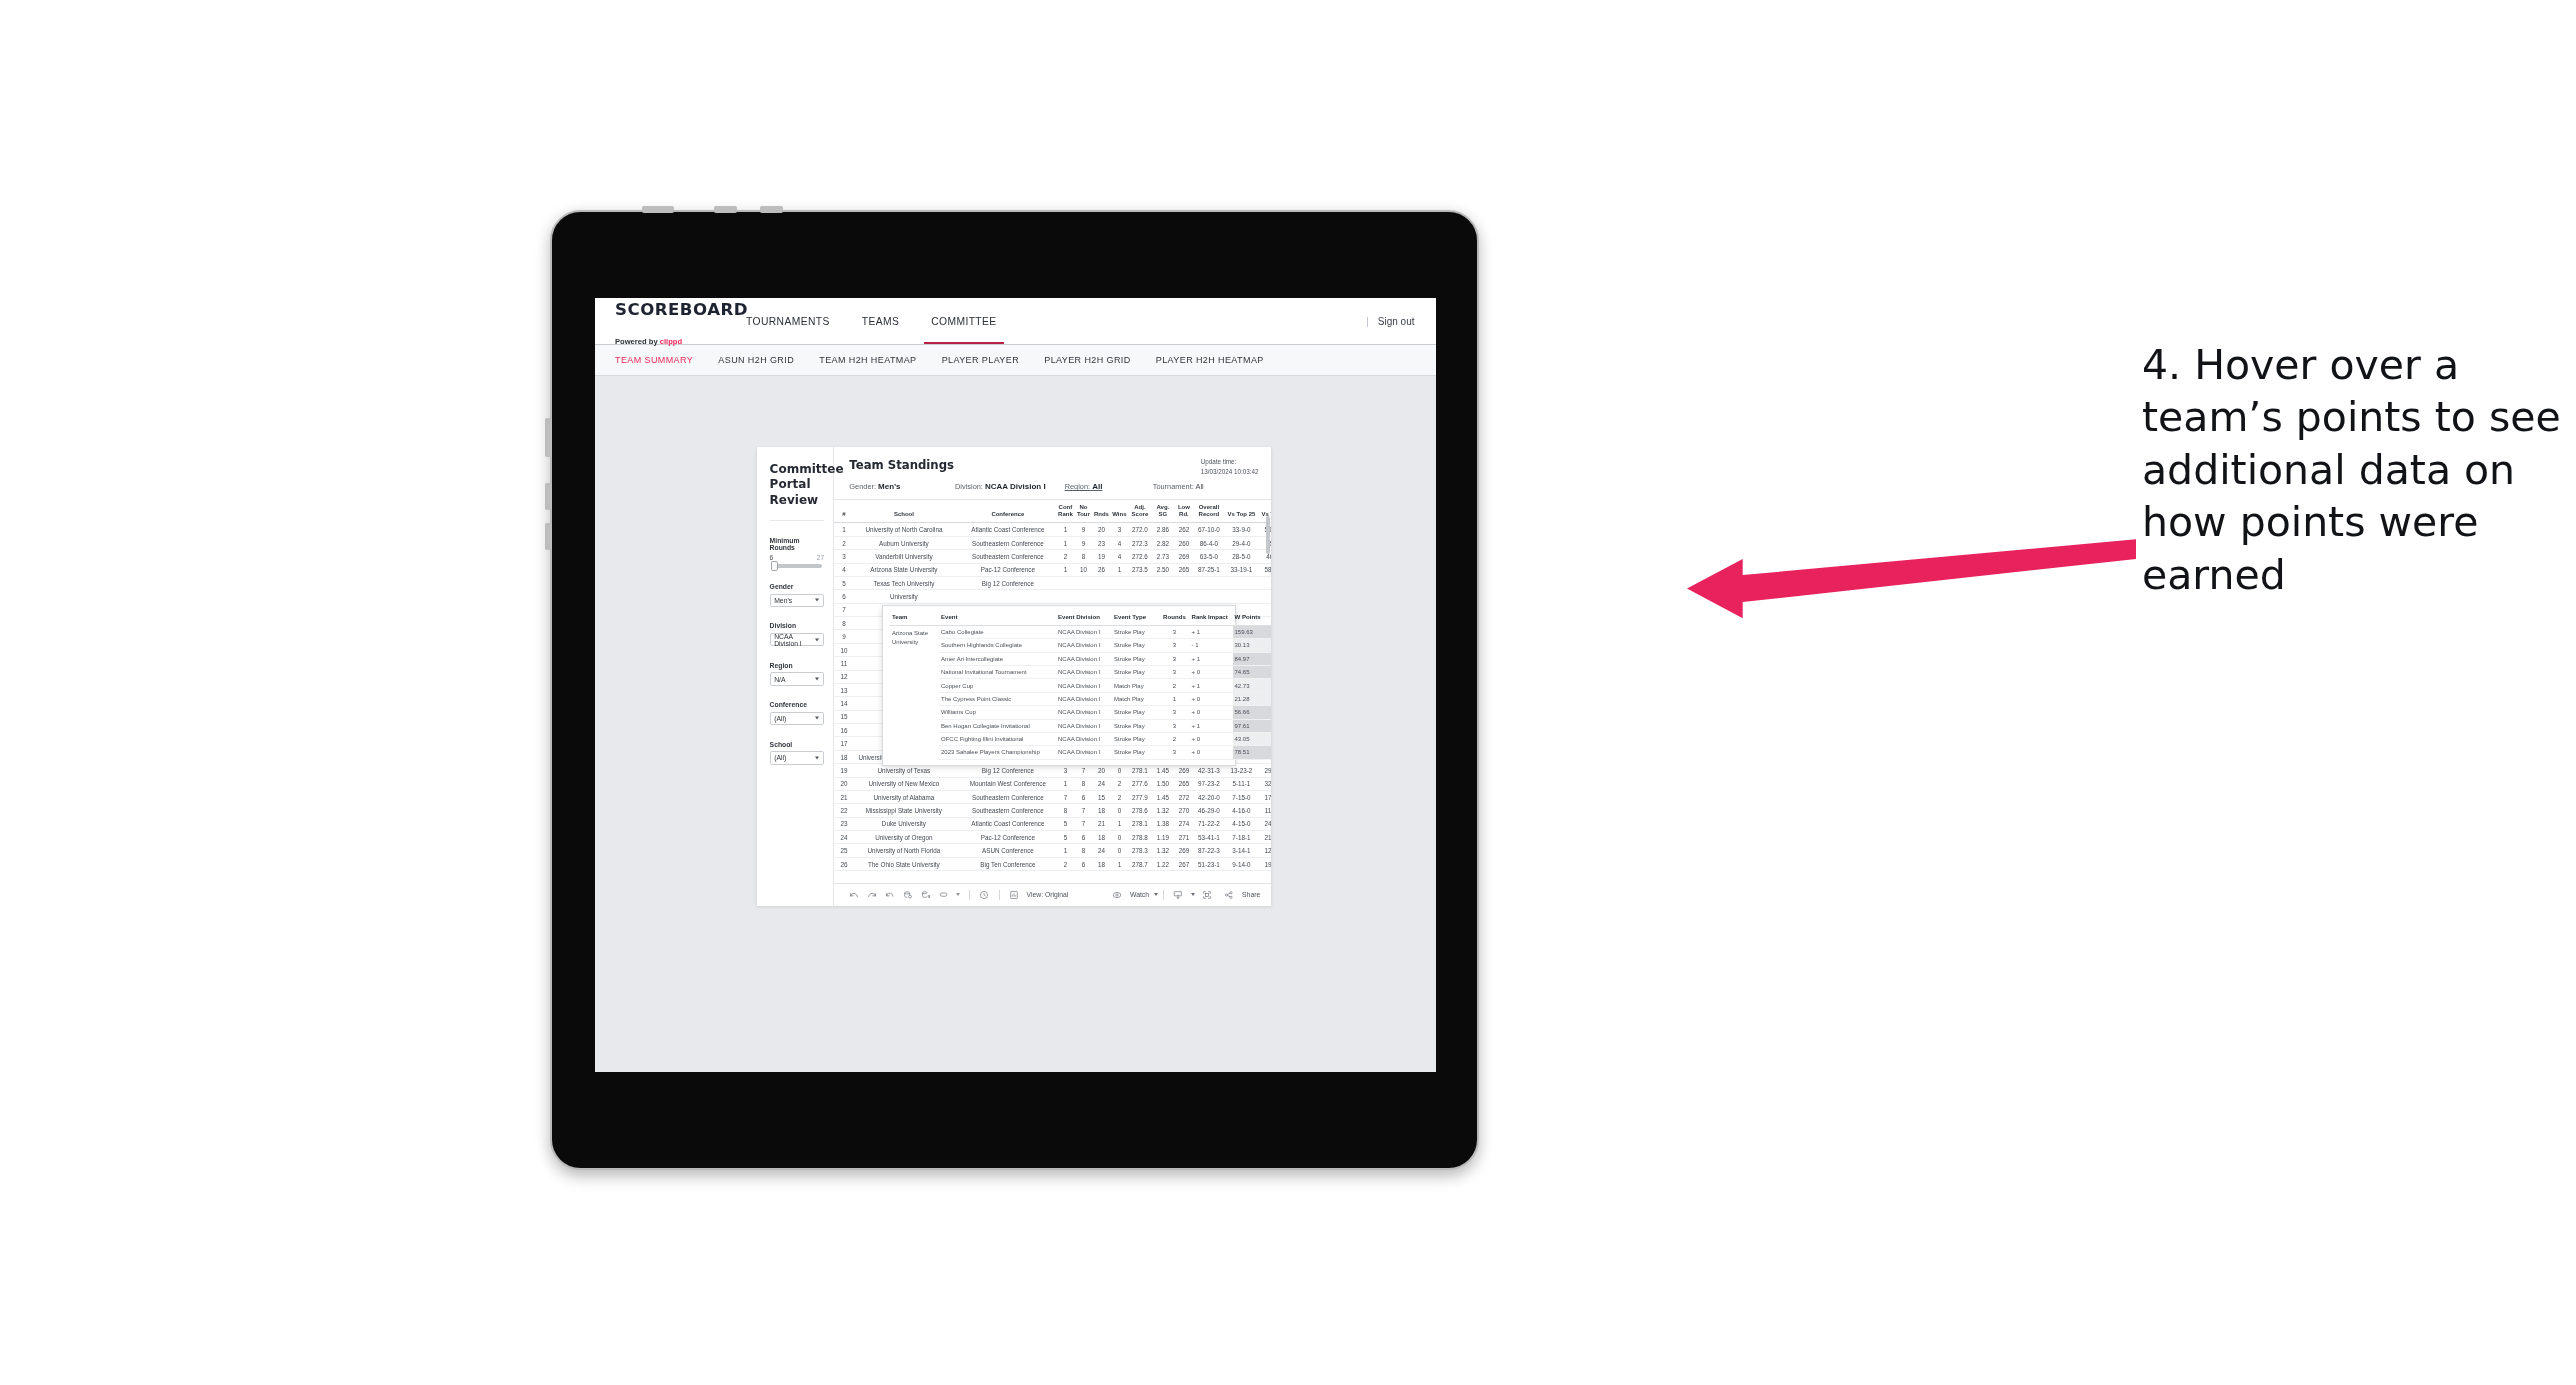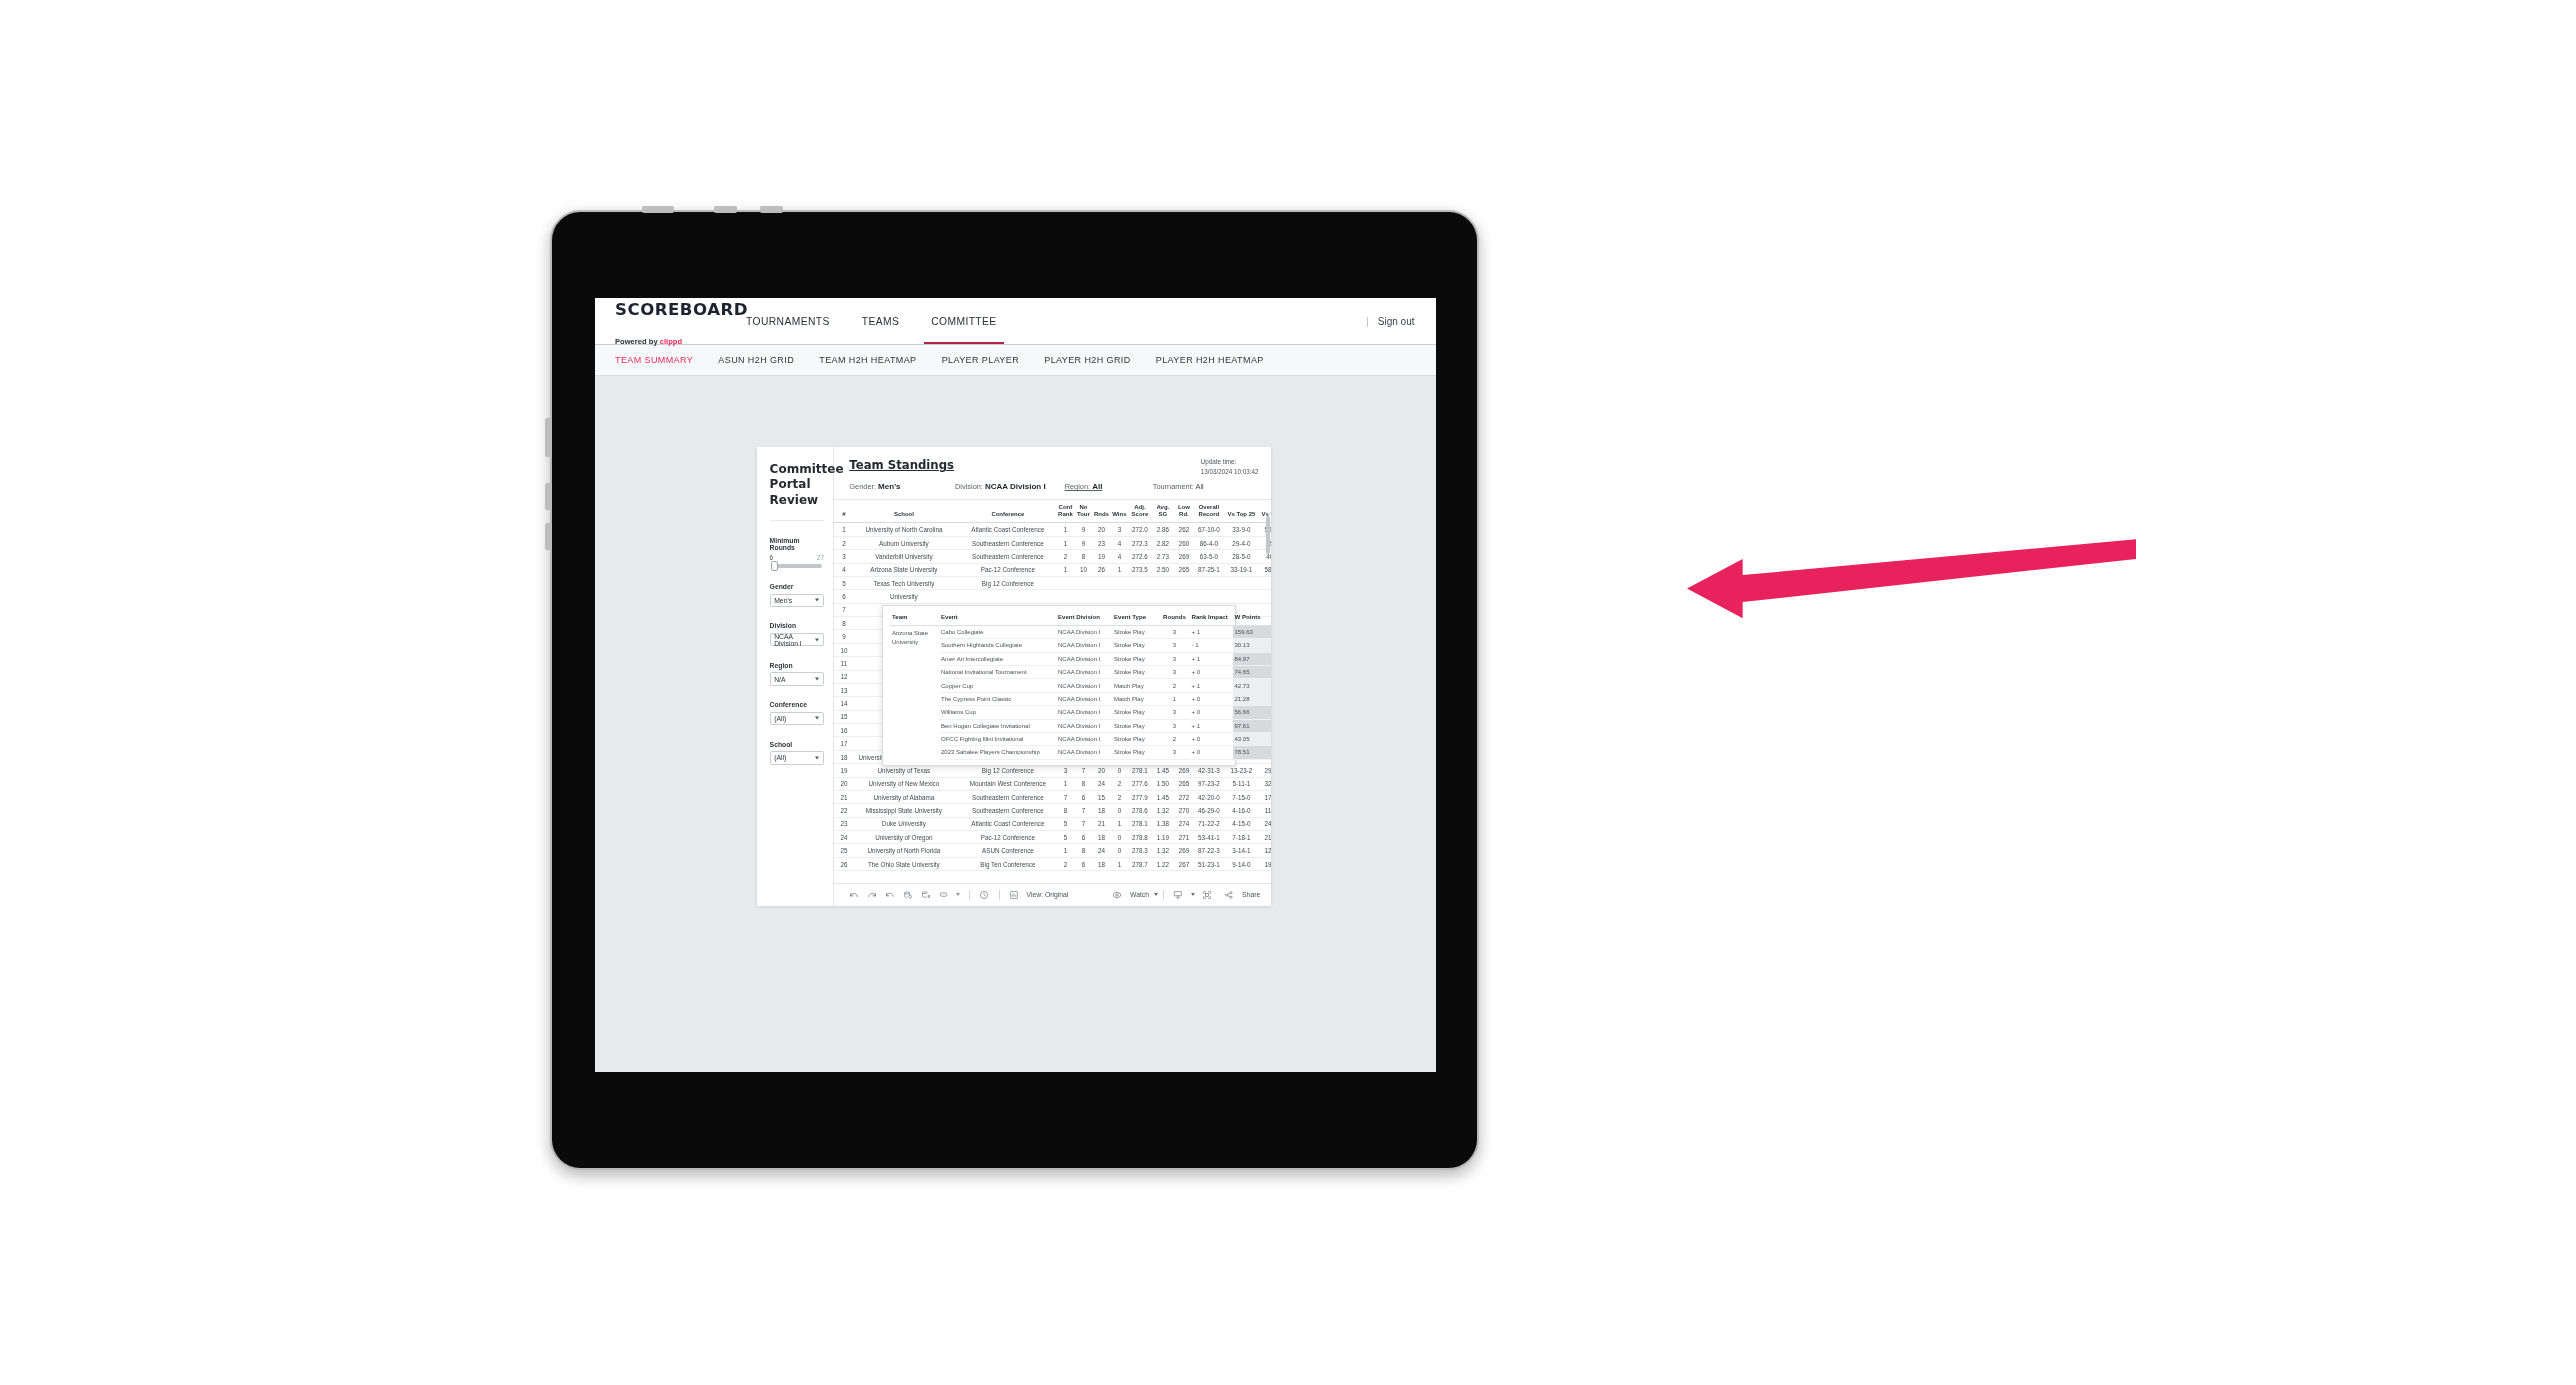--- a/index.html
+++ b/index.html
@@ -142,21 +142,21 @@
   }
 
   
   #pane { flex: 1; min-width: 0; display: flex; flex-direction: column; }
   #pane-head {
     padding: 11.7px 12.6px 8px 15.3px; border-bottom: 0.9px solid #e3e5e8;
     position: relative;
   }
   #standings-title {
     font-family: "DejaVu Sans", sans-serif;
-    font-size: 11.7px; font-weight: 700; color: #242931; margin-bottom: 10px; text-decoration: underline;
+    font-size: 11.7px; font-weight: 700; color: #242931; margin-bottom: 10px;
   }
   #update-time {
     position: absolute; right: 12.6px; top: 10.8px;
     font-size: 6.3px; color: #4d525a; text-align: left; line-height: 1.5;
   }
   #filter-summary { display: flex; font-size: 7.4px; color: #5a5f66; }
   #filter-summary .fs { width: 108px; }
   #filter-summary .fs:nth-child(2){ width: 112px; }
   #filter-summary .fs:nth-child(3){ width: 90px; text-decoration: underline; }
   #filter-summary b { color: #1f242b; font-weight: 700; font-size: 8px; }
@@ -972,15 +972,16 @@
         </div>
       </div>
 
     </div>
   </div>
 
   <svg id="arrow" width="449" height="126" viewBox="0 0 500 140">
     <polygon points="0,55 62,22 62,40 500,0 500,22 62,70 62,88" fill="#e8225c"></polygon>
   </svg>
 
+  <div id="annotation">4. Hover over a team’s points to see additional data on how points were earned</div>
 
 </div>
 
 
 </body></html>

